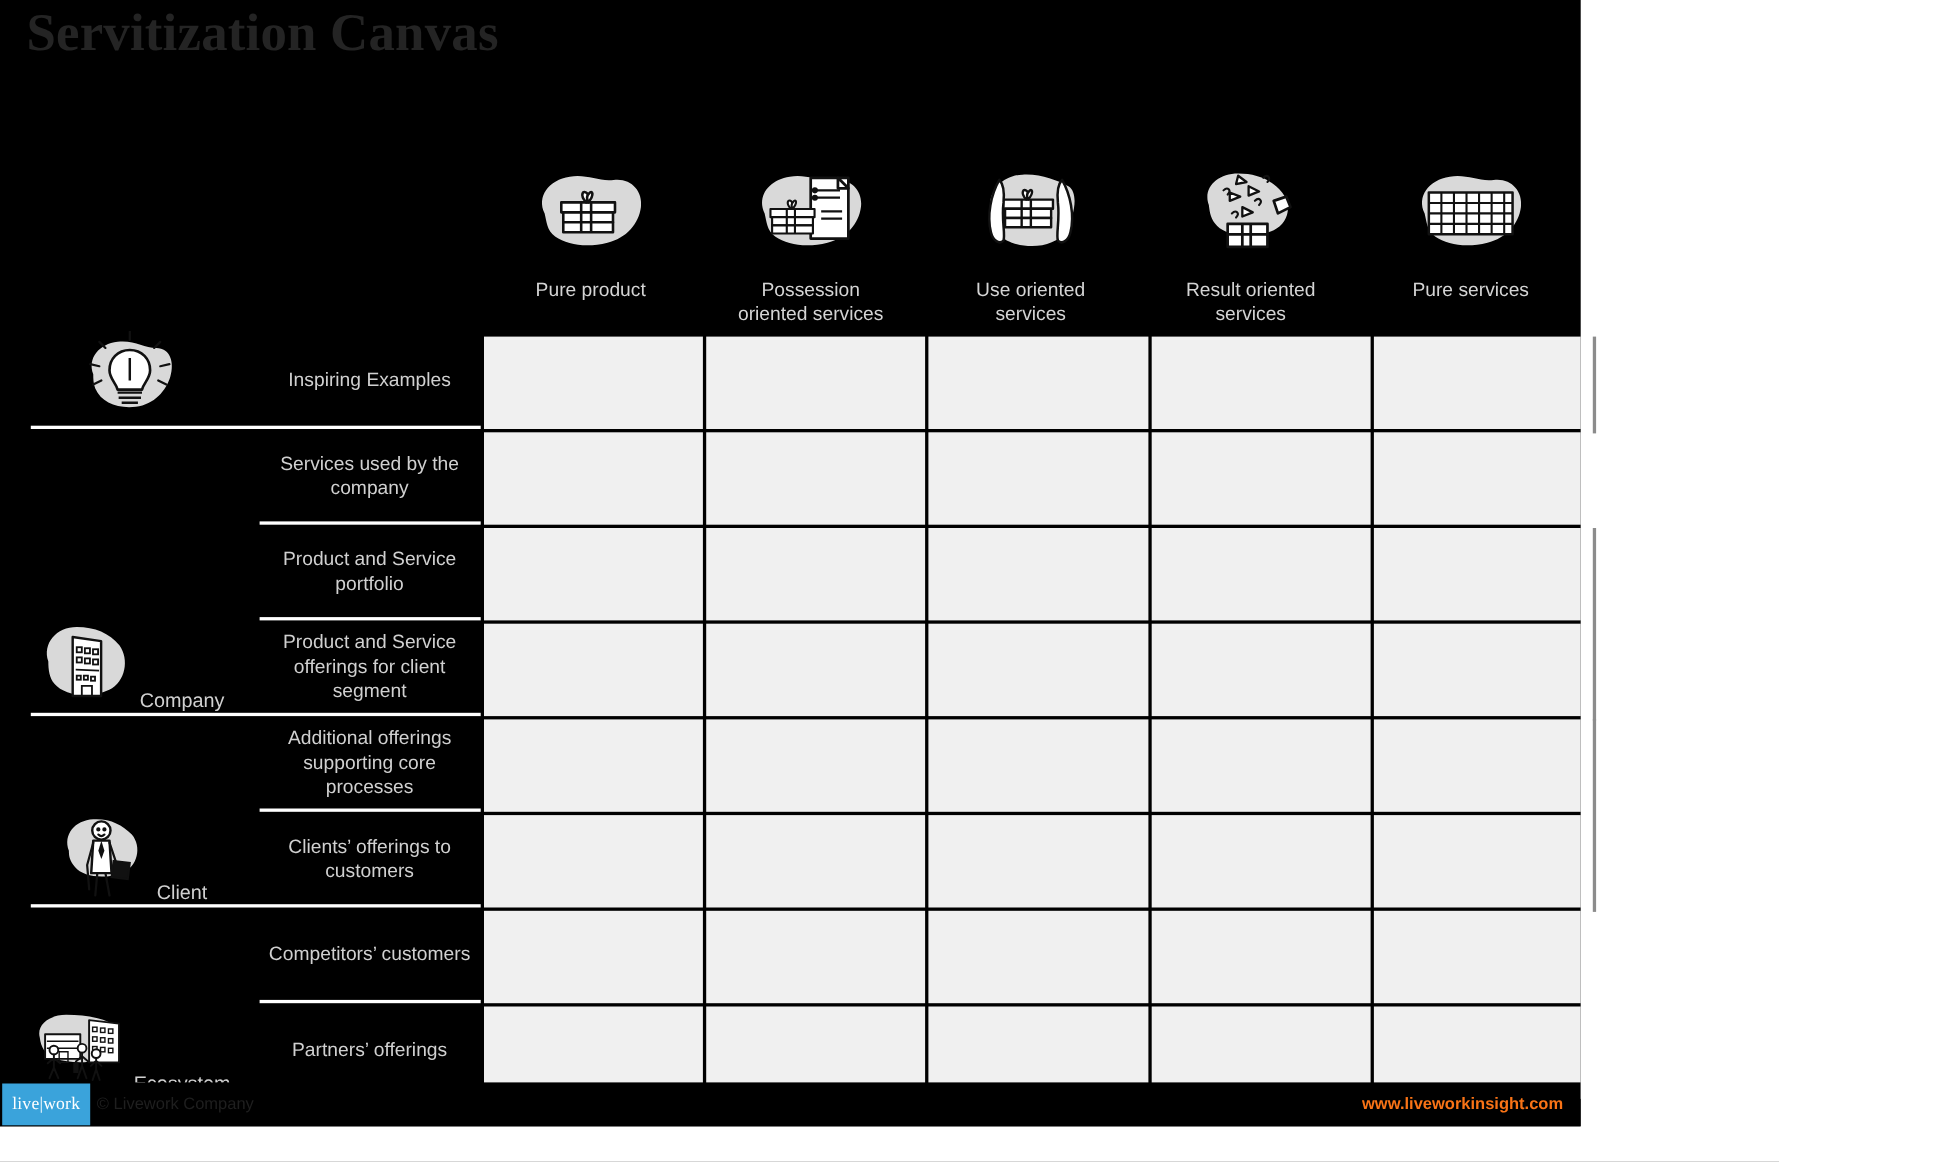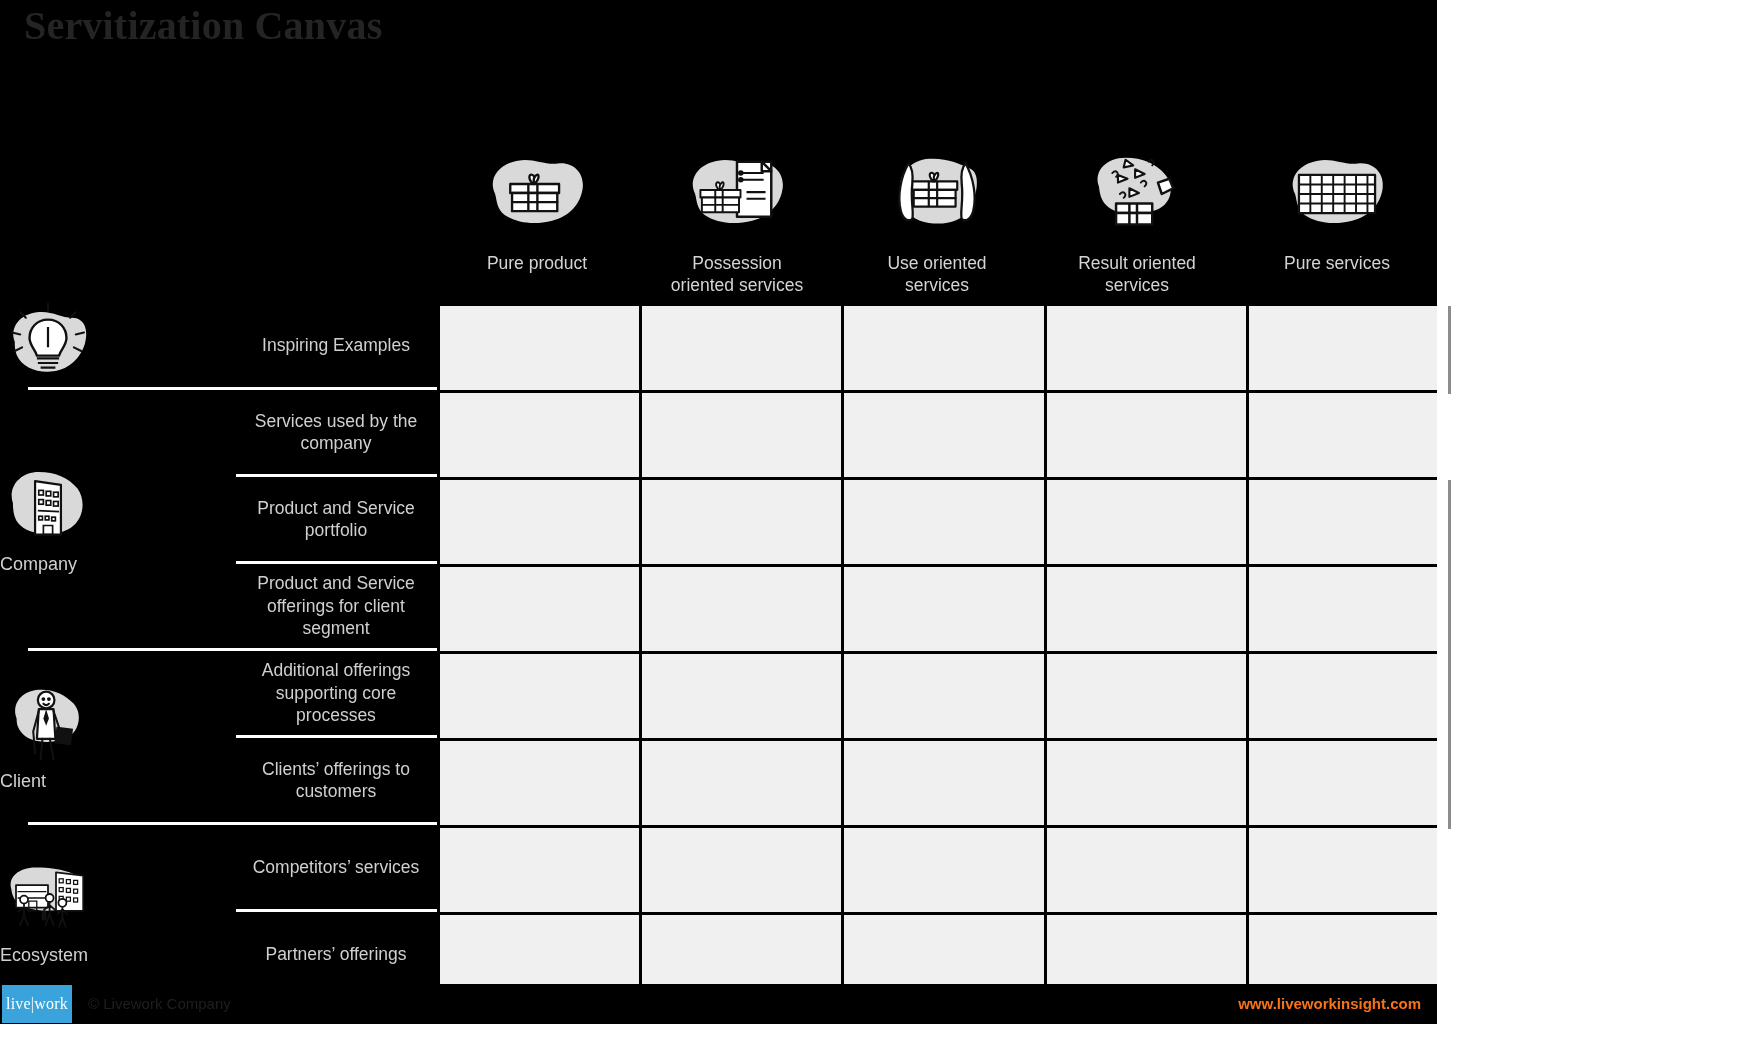--- a/index.html
+++ b/index.html
@@ -22,21 +22,21 @@
     background: #000000;
     overflow: hidden;
   }
 
   
   #canvas-title {
     position: absolute;
     left: 24px;
     top: 2px;
     font-family: "Liberation Serif", serif;
-    font-size: 40px;
+    font-size: 48px;
     font-weight: bold;
     color: #242424;
     letter-spacing: 0.2px;
     white-space: nowrap;
   }
   #canvas-intro {
     position: absolute;
     left: 24px;
     top: 68px;
     width: 612px;
@@ -91,22 +91,22 @@
     left: 0;
     width: 437px;
   }
   .grp-icon-col {
     position: absolute;
     left: 0;
     top: 0;
     width: 235px;
     height: 100%;
     display: flex;
-    flex-direction: column;
-    align-items: flex-start;
+    flex-direction: row;
+    align-items: flex-end;
     justify-content: center;
   }
   .grp-icon {
     width: 96px;
     height: 86px;
   }
   .grp-icon svg { display: block; width: 100%; height: 100%; }
   .grp-name {
     margin-top: 4px;
     font-size: 18px;
@@ -180,21 +180,21 @@
     left: 0;
     top: 984px;
     width: 1437px;
     height: 40px;
     background: #000000;
   }
   #logo-box {
     position: absolute;
     left: 2px;
     top: 1px;
-    width: 70px;
+    width: 80px;
     height: 38px;
     background: #3aa3db;
     display: flex;
     align-items: center;
     justify-content: center;
   }
   #logo-text {
     font-family: "Liberation Serif", serif;
     font-size: 16px;
     color: #ffffff;
@@ -454,21 +454,21 @@
                 <circle cx="78" cy="52" r="5"></circle>
                 <path d="M78 57 L78 70 M78 60 L72 66 M78 60 L84 66 M78 70 L74 82 M78 70 L82 82" fill="none"></path>
               </g>
               <path d="M52 62 L58 62 L58 74 L52 74 Z" fill="#111"></path>
             </svg>
           </div>
           <div class="grp-name">Ecosystem</div>
         </div>
       </div>
       <div class="sub-row" style="top: 522px; height: 84px;">
-        <div class="sub-label">Competitors’ services</div>
+        <div class="sub-label">Competitors’ customers</div>
       </div>
       <div class="div-minor" style="top: 606px;"></div>
       <div class="sub-row" style="top: 609px; height: 84px;">
         <div class="sub-label">Partners’ offerings</div>
       </div>
     </div>
 
   <div id="grid">
       <div class="grid-row" style="top: 0px; height: 84px;">
         <div class="grid-cell"></div>

